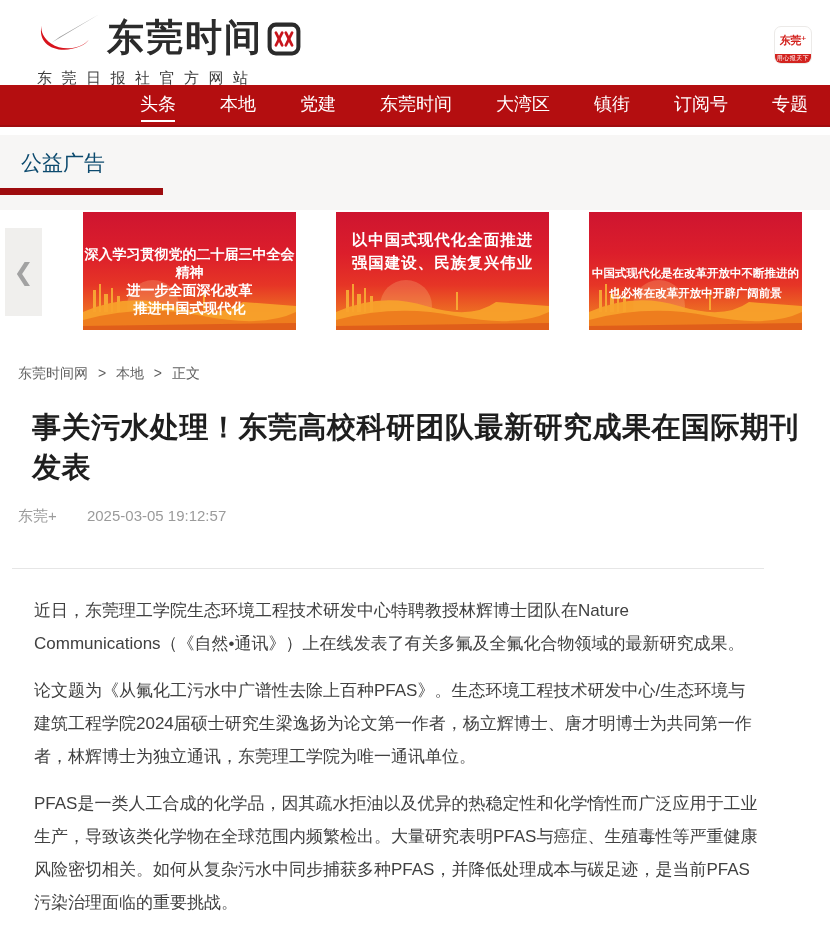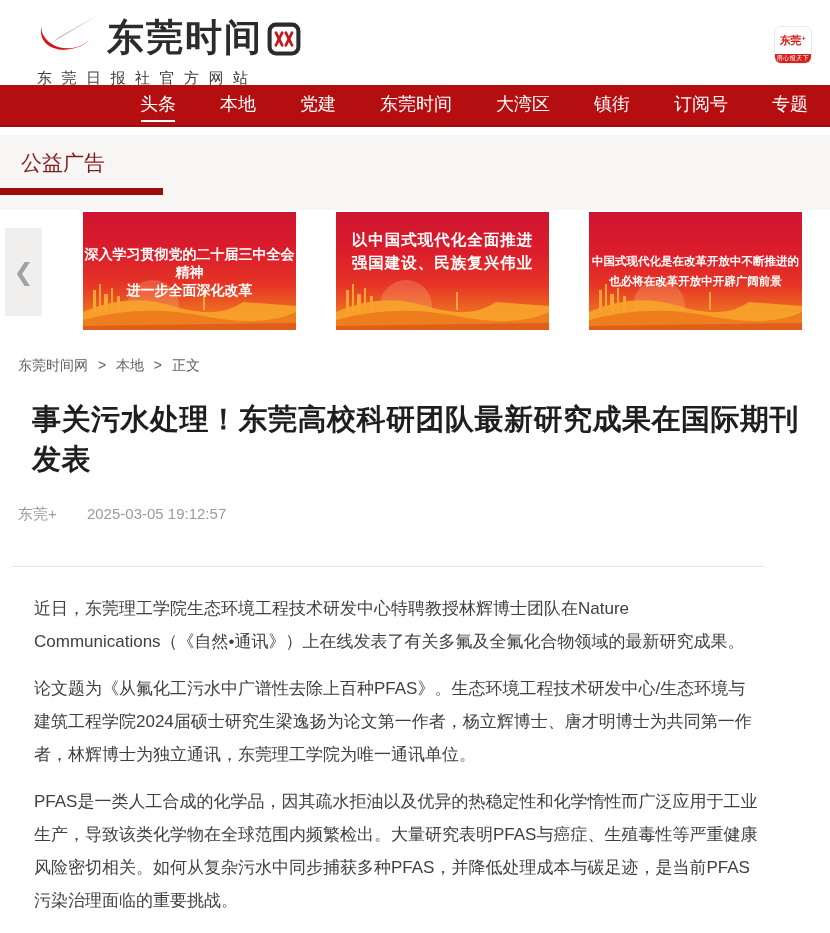--- a/index.html
+++ b/index.html
@@ -32,46 +32,46 @@
   
   .main-nav { height:42px; background:#b40e10; border-bottom:2px solid #a00d0f; }
   .nav-inner { margin-left:140px; width:668px; height:40px; display:flex; justify-content:space-between; }
   .nav-item { position:relative; color:#fff; font-size:18px; font-weight:normal;
               line-height:38px; cursor:pointer; white-space:nowrap; }
   .nav-item.active::after { content:""; position:absolute; left:1px; right:1px; bottom:3px;
               height:2.5px; background:#fff; }
 
   
   .ad-panel { margin-top:8px; height:75px; background:#f7f6f5; position:relative; }
-  .ad-label { position:absolute; left:21px; top:14px; font-size:21px; color:#7f1d1d; }
+  .ad-label { position:absolute; left:21px; top:14px; font-size:21px; color:#0c4a6e; }
   .ad-bar   { position:absolute; left:0; top:53px; width:163px; height:7px; background:#9e0c0e; }
 
   
   .carousel { position:relative; height:135px; background:#fff; }
   .car-prev { position:absolute; left:5px; top:18px; width:37px; height:88px; background:#f0efed;
               color:#a2a2a2; font-size:24px; font-weight:bold; display:flex; align-items:center;
               justify-content:center; cursor:pointer; user-select:none; }
   .banners { position:absolute; left:83px; top:2px; display:flex; gap:40px; }
   .banner { width:213px; height:118px; position:relative; overflow:hidden; cursor:pointer;
             background:linear-gradient(180deg,#ce1530 0%,#dc1e2b 35%,#e63526 62%,#ef7a22 90%,#e96a1e 100%); }
   .banner-lines { position:relative; z-index:2; text-align:center; color:#fff; font-weight:bold; }
   .banner-lines span { display:block; }
   .b1 .banner-lines { font-size:14px; line-height:18px; padding-top:33px; }
   .b2 .banner-lines { font-size:15.5px; line-height:23px; padding-top:16px; letter-spacing:1px; }
-  .b3 .banner-lines { font-size:11.5px; line-height:20px; padding-top:39px; }
+  .b3 .banner-lines { font-size:11.5px; line-height:20px; padding-top:51px; }
   .hills { position:absolute; left:0; bottom:0; width:100%; height:52px; z-index:1; }
 
   
-  .breadcrumb { margin:12px 0 0 18px; font-size:14px; color:#5f5f5f; }
+  .breadcrumb { margin:20px 0 0 18px; font-size:14px; color:#5f5f5f; }
   .breadcrumb a { color:#5f5f5f; text-decoration:none; cursor:pointer; }
   .crumb-sep { margin:0 6px; }
 
   .article-title { margin:24px 32px 0; width:772px; font-size:29px; font-weight:bold;
                    color:#1e1e1e; line-height:40px; letter-spacing:0.5px; }
-  .article-meta { margin:26px 0 0 18px; font-size:15px; color:#9b9b9b; }
+  .article-meta { margin:20px 0 0 18px; font-size:15px; color:#9b9b9b; }
   .meta-source { margin-right:26px; }
 
   .divider { margin:42px 0 0 12px; width:752px; border-top:1px solid #e6e6e6; }
 
   .article-body { margin:25px 18px 0; width:756px; }
   .article-body p { margin:0 16px 14px; font-size:17px; line-height:33px; color:#404040; }
 </style>
 </head>
 <body>
 
@@ -123,20 +123,21 @@
 </div>
 
 <div class="carousel">
   <div class="car-prev">❮</div>
   <div class="banners">
 
     <div class="banner b1">
       <div class="banner-lines">
         <span>深入学习贯彻党的二十届三中全会精神</span>
         <span>进一步全面深化改革</span>
+        <span>推进中国式现代化</span>
       </div>
       <svg class="hills" viewBox="0 0 213 52" preserveAspectRatio="none">
         <circle cx="70" cy="28" r="26" fill="#ffe09a" opacity="0.22"></circle>
         <g fill="#f9b437" opacity="0.85">
           <rect x="10" y="12" width="3" height="22"></rect>
             <rect x="16" y="6" width="2" height="28"></rect>
           <rect x="21" y="16" width="4" height="18"></rect>
             <rect x="28" y="10" width="2" height="24"></rect>
           <rect x="34" y="18" width="3" height="16"></rect>
             <rect x="120" y="14" width="2" height="18"></rect>

